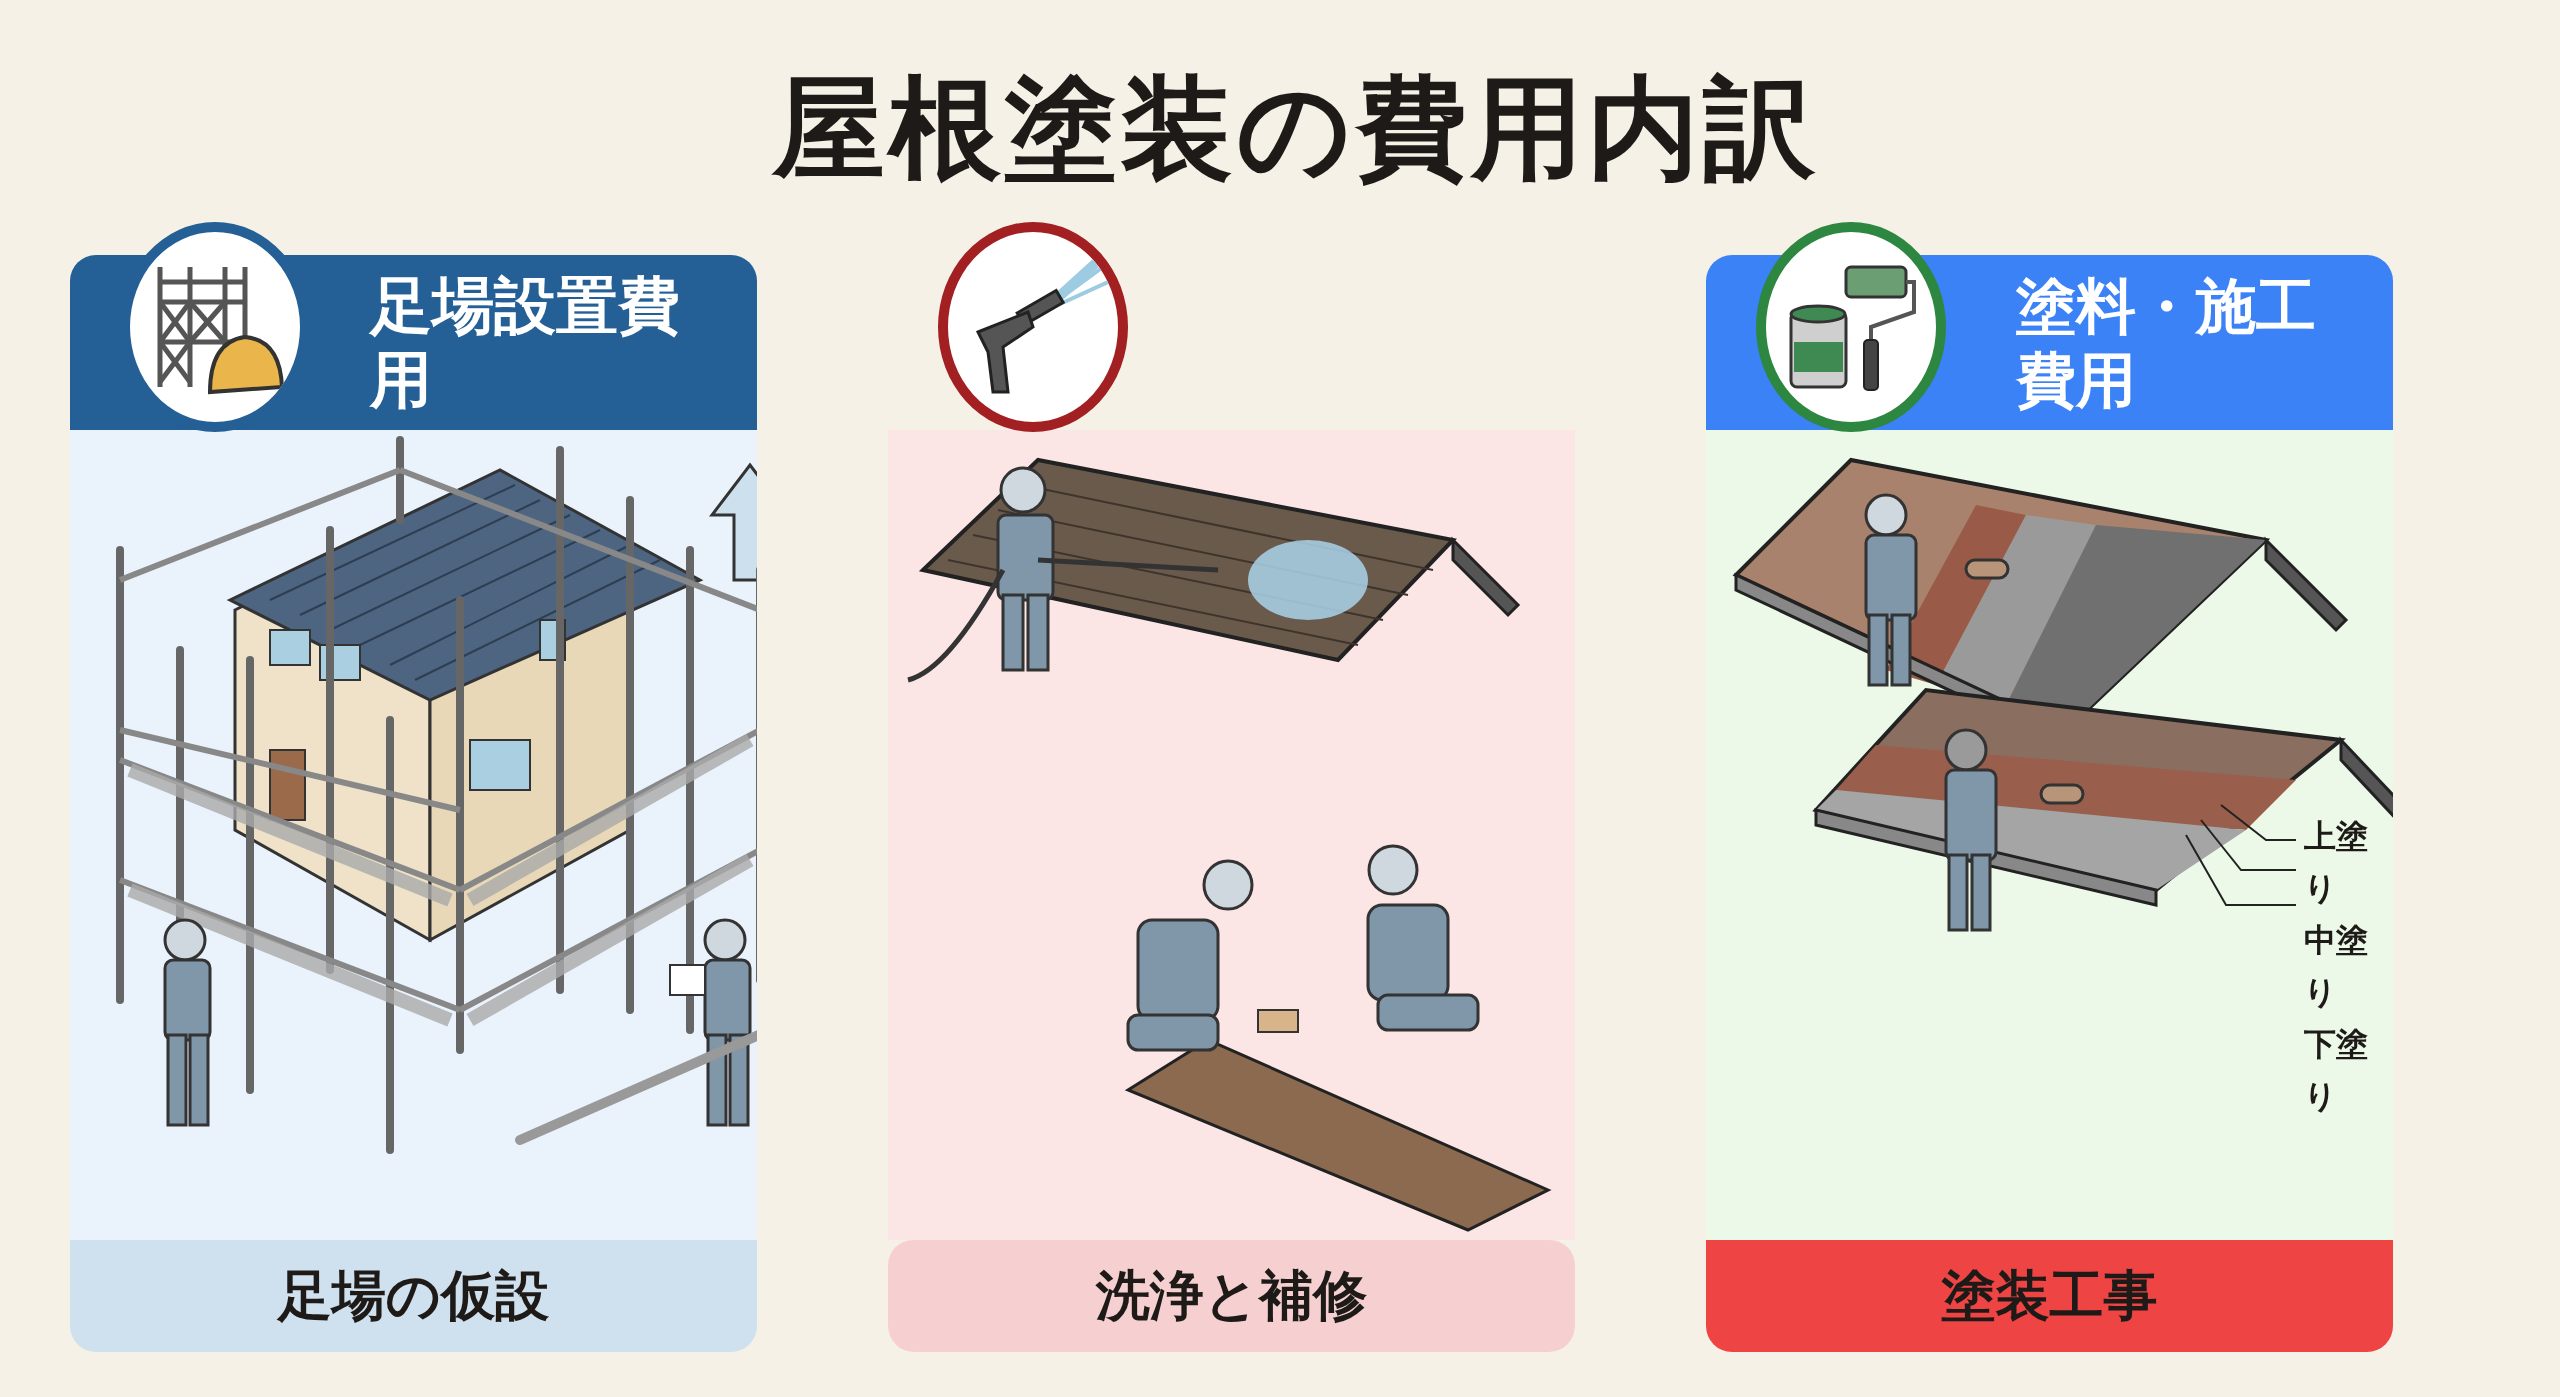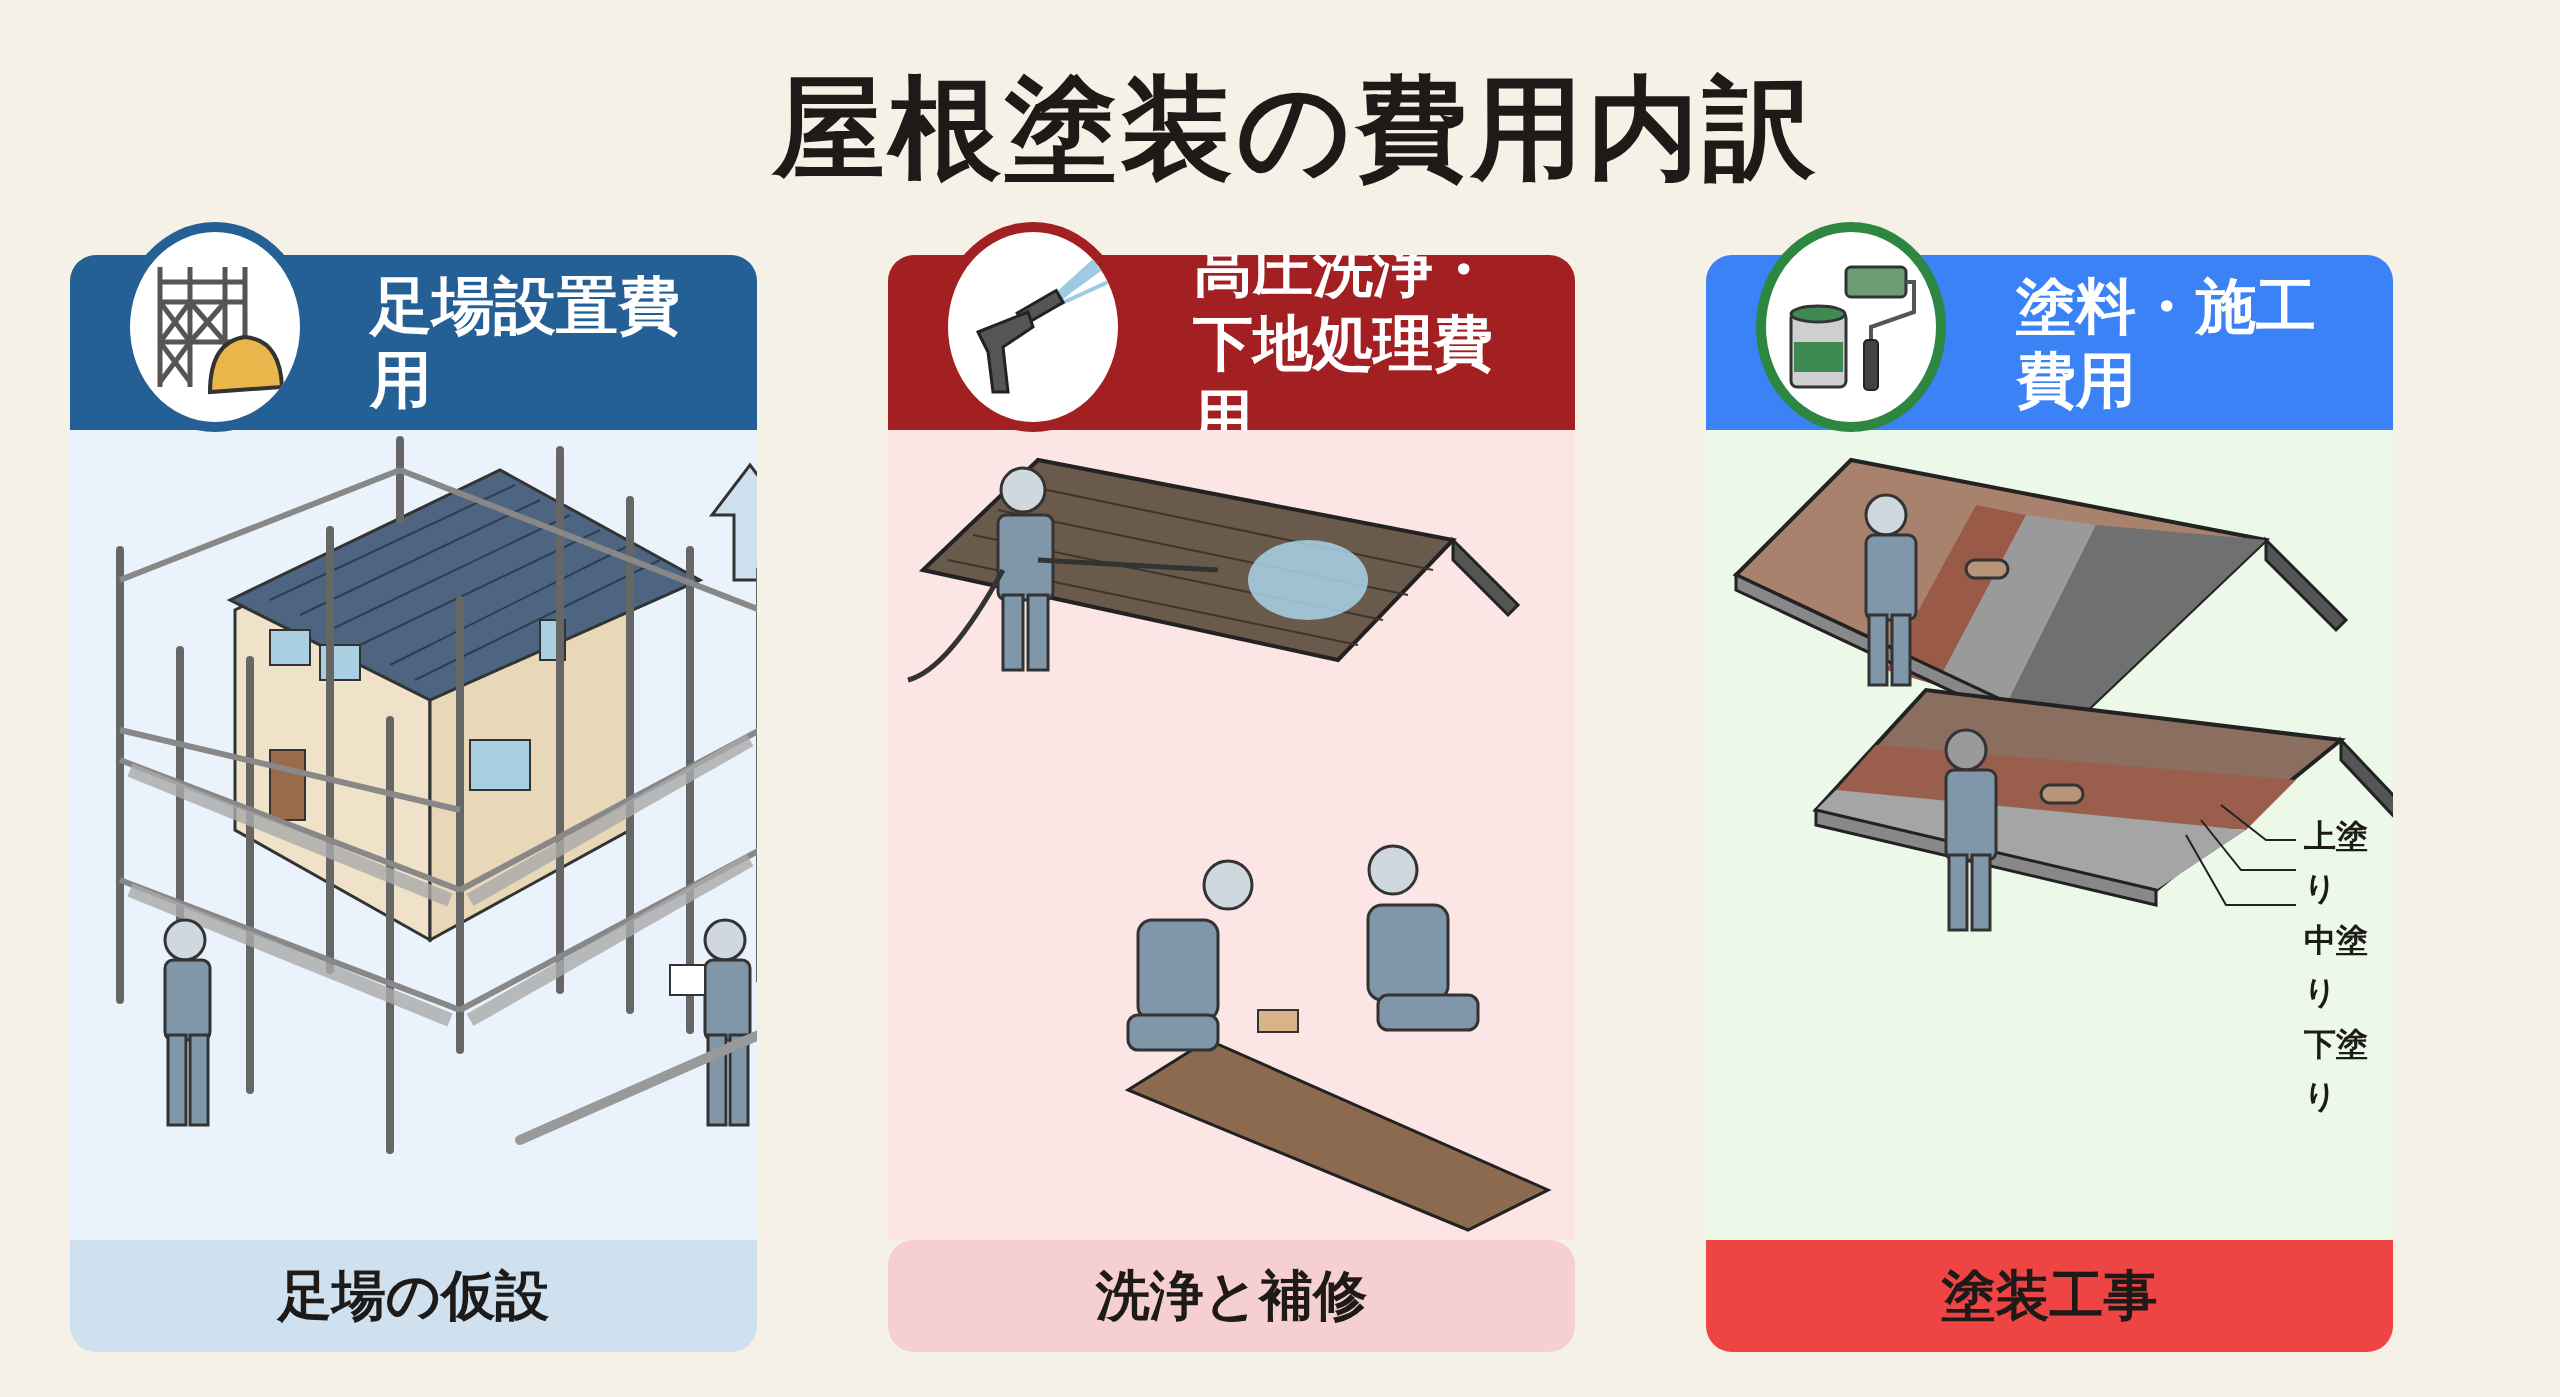--- a/index.html
+++ b/index.html
@@ -109,26 +109,20 @@
         <line x1="50" y1="50" x2="85" y2="90"></line>
         <line x1="85" y1="50" x2="50" y2="90"></line>
       <line x1="20" y1="90" x2="50" y2="130"></line>
         <line x1="50" y1="90" x2="20" y2="130"></line>
     </g>
     <path d="M70,140 Q70,90 105,85 Q140,88 142,135 Z" fill="#eab54a" stroke="#333" stroke-width="4"></path>
   </svg>
 </div>
 
 <div class="panel" style="left:888px;">
-  <div class="head" style="background:#a21f22;">
-    <div class="head-text" style="flex-direction:column;align-items:flex-start;justify-content:center;left:305px;font-size:60px;">
-      <span>高圧洗浄・</span>
-      <span>下地処理費用</span>
-    </div>
-  </div>
   <div class="body" style="background:#fbe5e5;">
     <svg class="illus" width="784" height="810" viewBox="0 0 784 810">
 
       <polygon points="35,140 150,30 565,110 450,230" fill="#6a5a4c" stroke="#222" stroke-width="4"></polygon>
       <polygon points="565,110 630,175 620,185 565,130" fill="#555" stroke="#222" stroke-width="3"></polygon>
       <g stroke="#3e342c" stroke-width="2">
         <line x1="60" y1="130" x2="470" y2="215"></line>
           <line x1="85" y1="105" x2="495" y2="190"></line>
         <line x1="110" y1="80" x2="520" y2="165"></line>
           <line x1="135" y1="55" x2="545" y2="140"></line>

